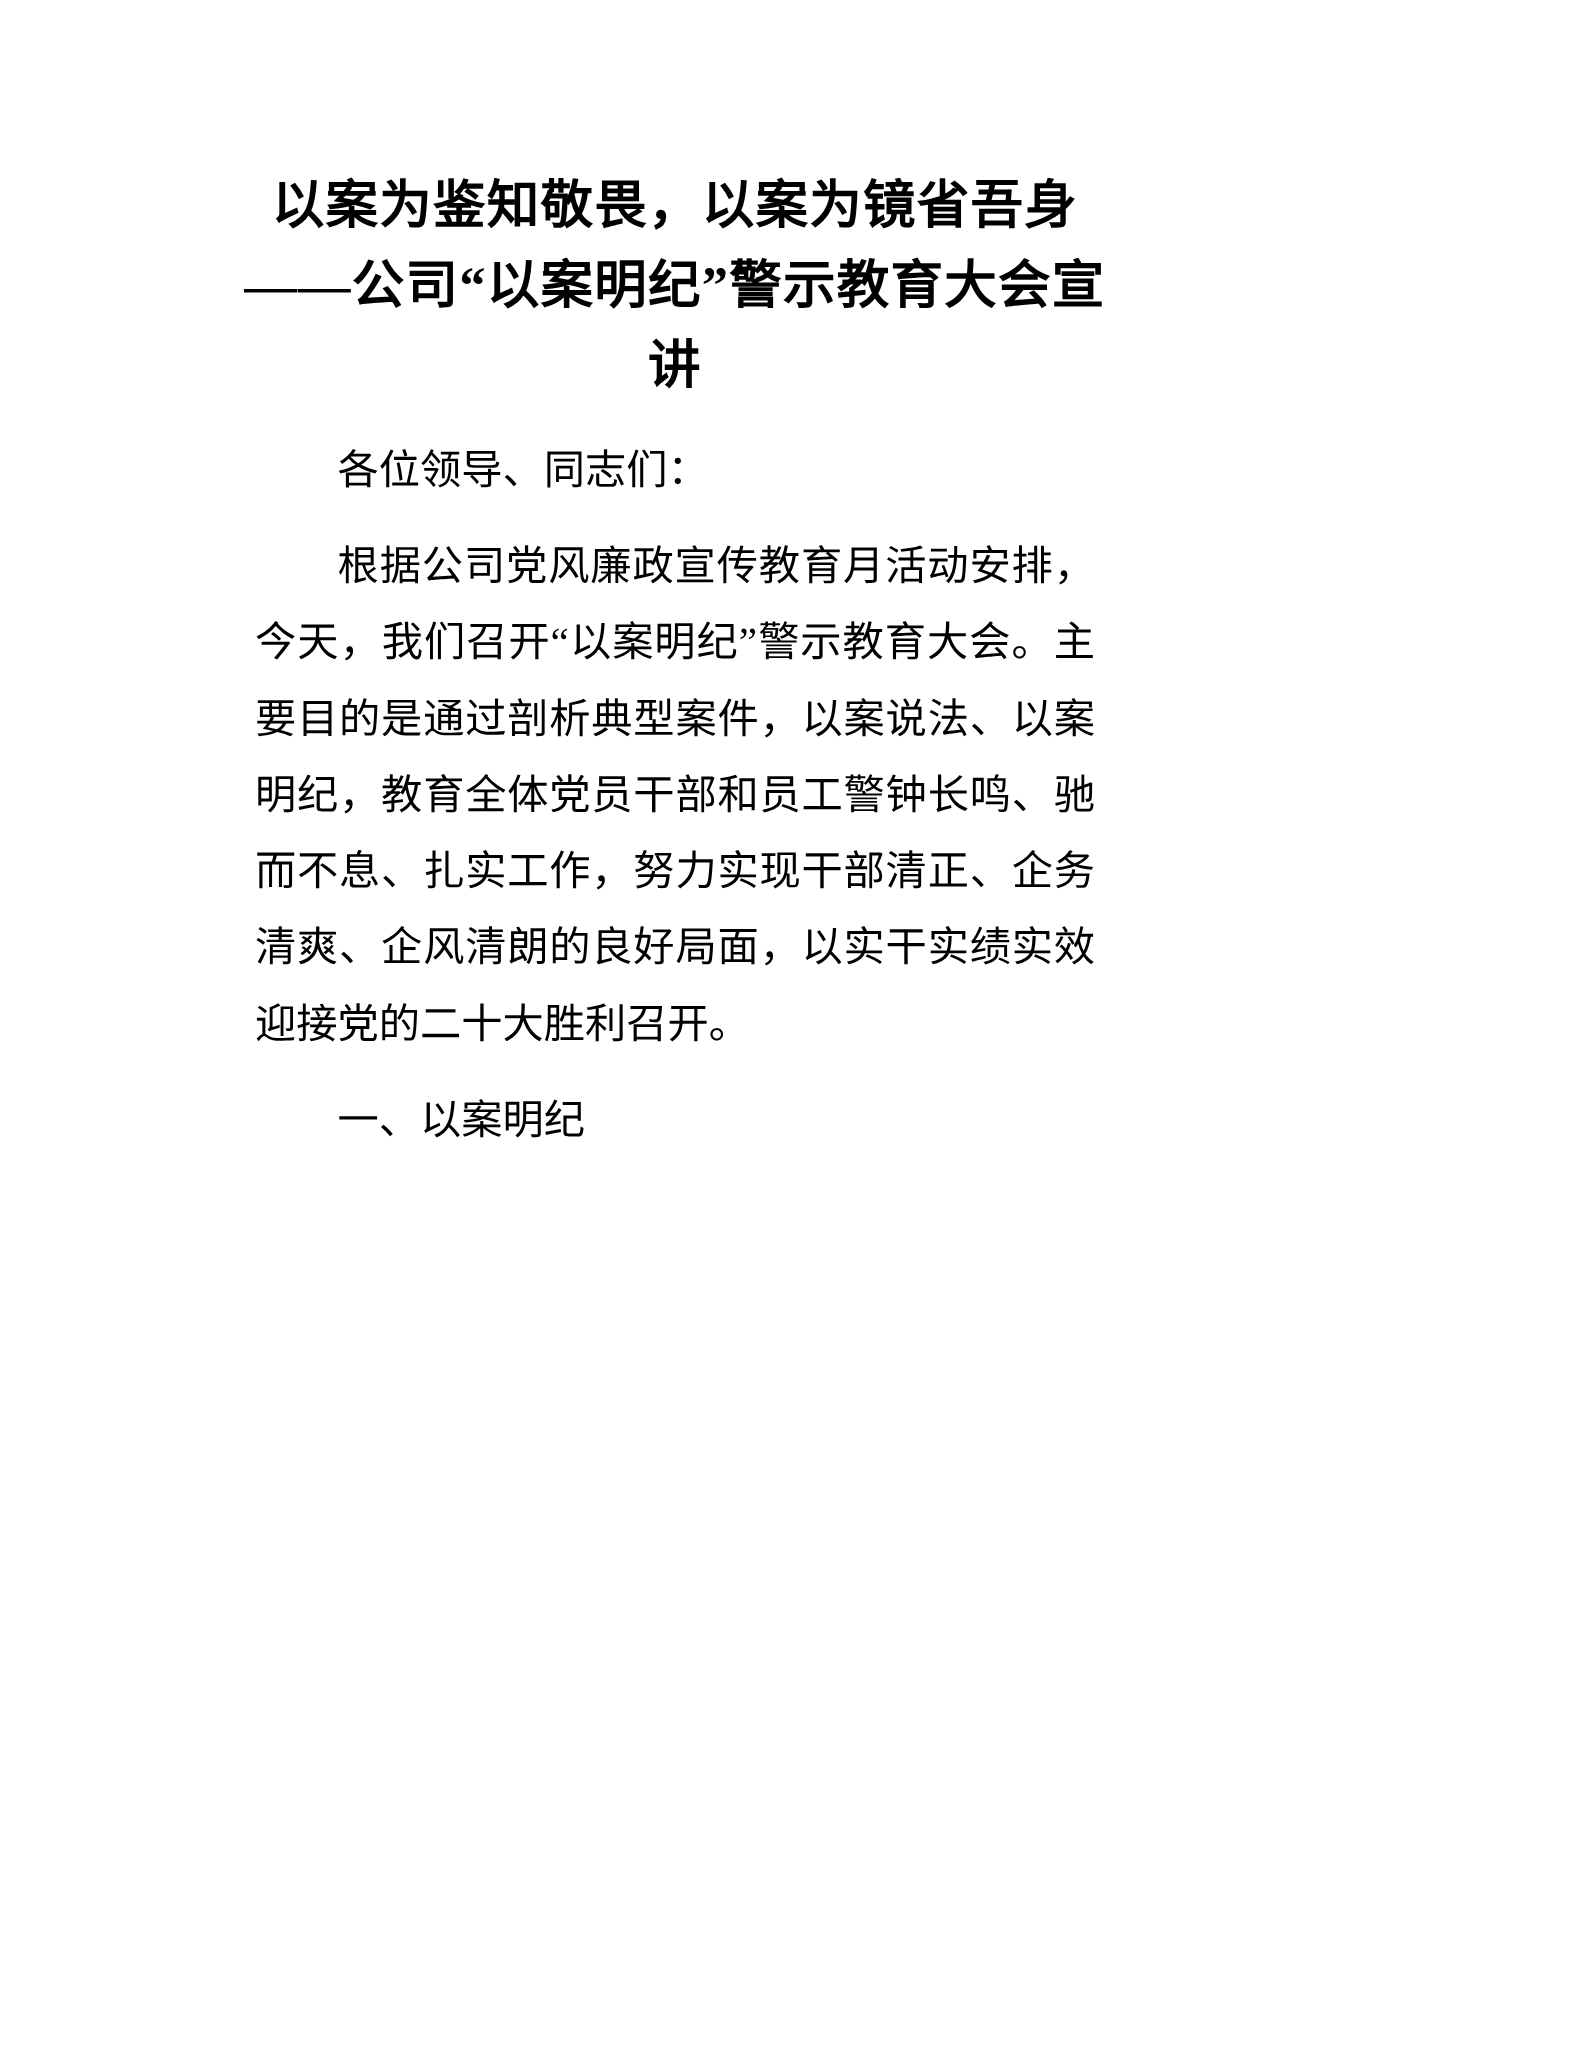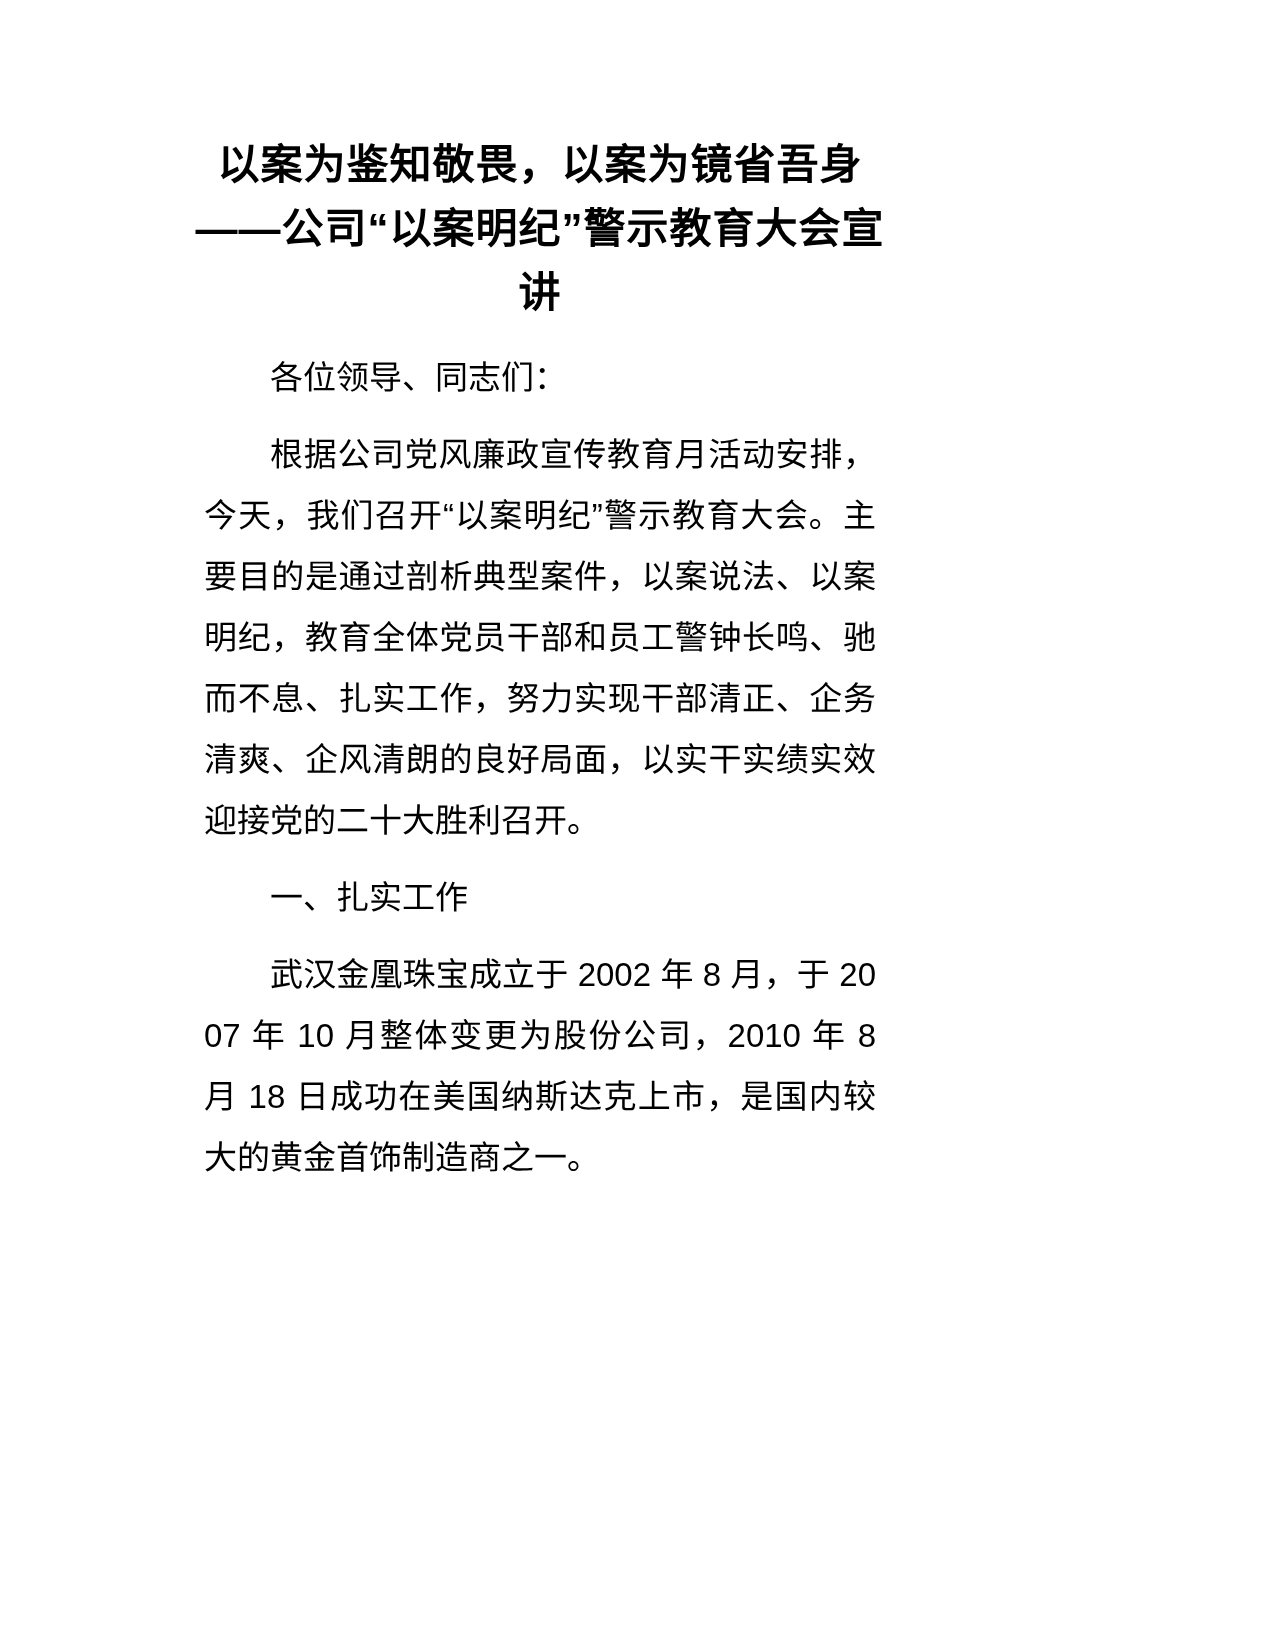--- a/index.html
+++ b/index.html
@@ -6,21 +6,21 @@
     margin: 0;
     padding: 0;
     background: #ffffff;
   }
   .page {
     position: relative;
     width: 1080px;
     height: 1650px;
     background: #ffffff;
     overflow: hidden;
-    font-family: Liberation Sans, sans-serif;
+    font-family: Liberation Serif, serif;
     color: #000000;
   }
   .content {
     padding: 133px 188px 0 188px; 
   }
   .doc-title {
     font-size: 42px;
     font-weight: 700;
     line-height: 64px;
     text-align: center;
@@ -43,18 +43,17 @@
 
 <div class="page">
   <div class="content">
     <h1 class="doc-title">以案为鉴知敬畏，以案为镜省吾身——公司“以案明纪”警示教育大会宣讲</h1>
 
     <p class="para">各位领导、同志们：</p>
 
     <p class="para">根据公司党风廉政宣传教育月活动安排，今天，我们召开“以案明纪”警示教育大会。主要目的是通过剖析典型案件，以案说法、以案明纪，教育全体党员干部和员工警钟长鸣、驰而不息、扎实工作，努力实现干部清正、企务清爽、企风清朗的良好局面，以实干实绩实效迎接党的二十大胜利召开。</p>
 
 
-    <p class="para">一、扎实工作</p>
+    <p class="para">一、以案明纪</p>
 
 
-    <p class="para">武汉金凰珠宝成立于 2002 年 8 月，于 2007 年 10 月整体变更为股份公司，2010 年 8 月 18 日成功在美国纳斯达克上市，是国内较大的黄金首饰制造商之一。</p>
   </div>
 </div>
 
 </body></html>

